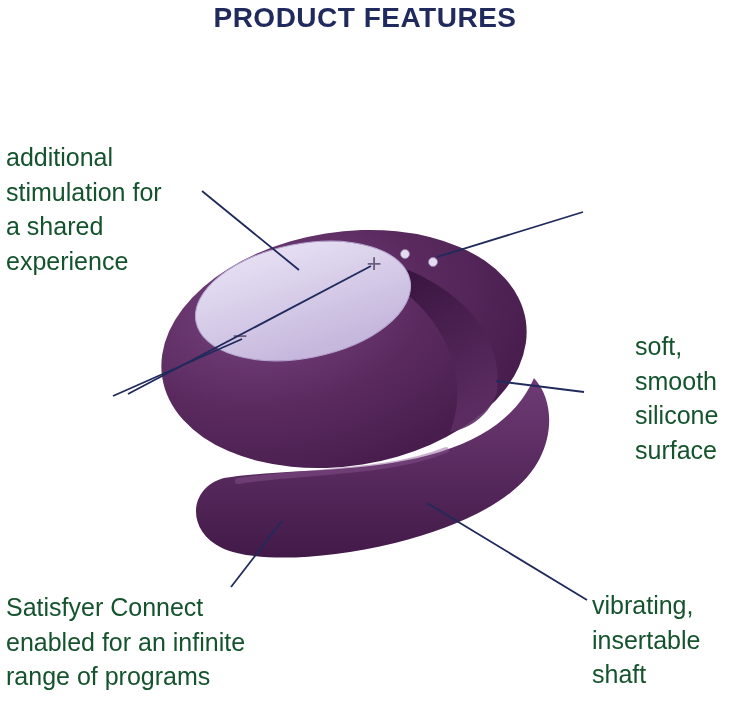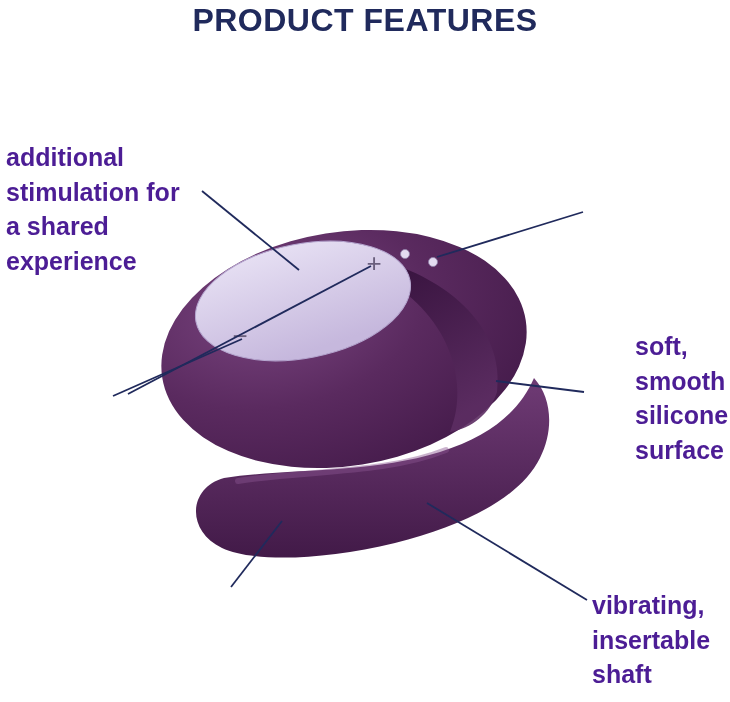--- a/index.html
+++ b/index.html
@@ -14,33 +14,32 @@
     height: 702px;
     background: #ffffff;
     overflow: hidden;
   }
   .title {
     position: absolute;
     top: 2px;
     left: 0;
     width: 730px;
     text-align: center;
-    font-size: 32px;
+    font-size: 28px;
     font-weight: 700;
     letter-spacing: 0.5px;
     color: #202a5c;
     white-space: pre-line;
   }
   .label {
     position: absolute;
     font-size: 25px;
     line-height: 1.38;
-    color: #4c1d95;
+    color: #14532d;
     white-space: pre-line;
-    font-weight: bold;
   }
   .lbl-additional { left: 6px;   top: 140px; width: 215px; }
   .lbl-magnetic   { left: 588px; top: 144px; width: 140px; }
   .lbl-control    { left: 6px;   top: 390px; width: 150px; }
   .lbl-silicone   { left: 588px; top: 329px; width: 135px; margin-left: 47px; }
   .lbl-connect    { left: 6px;   top: 590px; width: 295px; }
   .lbl-vibrating  { left: 592px; top: 588px; width: 135px; }
   .art {
     position: absolute;
     inset: 0;
@@ -110,17 +109,20 @@
   </svg>
 
   <div class="label lbl-additional">additional
 stimulation for
 a shared
 experience</div>
   <div class="label lbl-silicone">soft,
 smooth
 silicone
 surface</div>
+  <div class="label lbl-connect">Satisfyer Connect
+enabled for an infinite
+range of programs</div>
   <div class="label lbl-vibrating">vibrating,
 insertable
 shaft</div>
 
 </div>
 
 </body></html>

